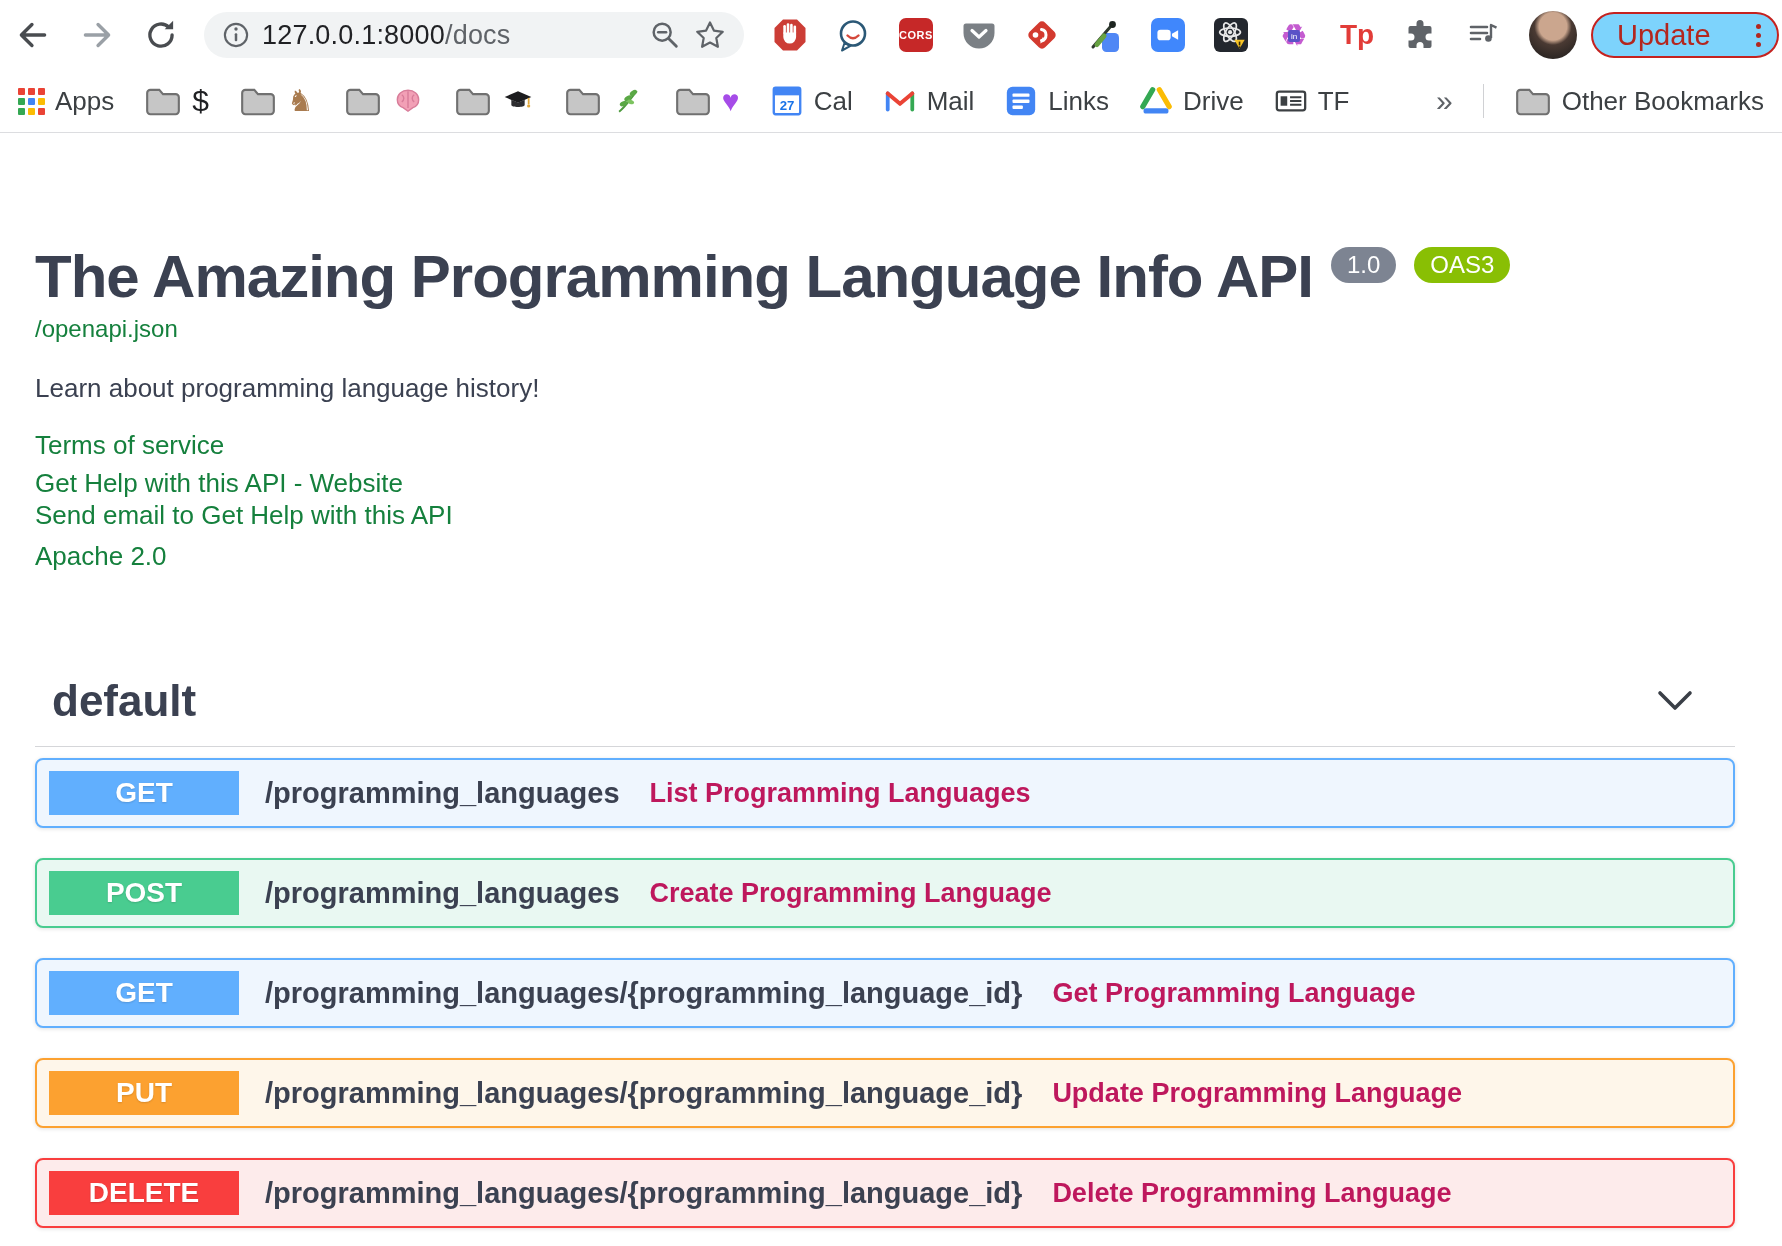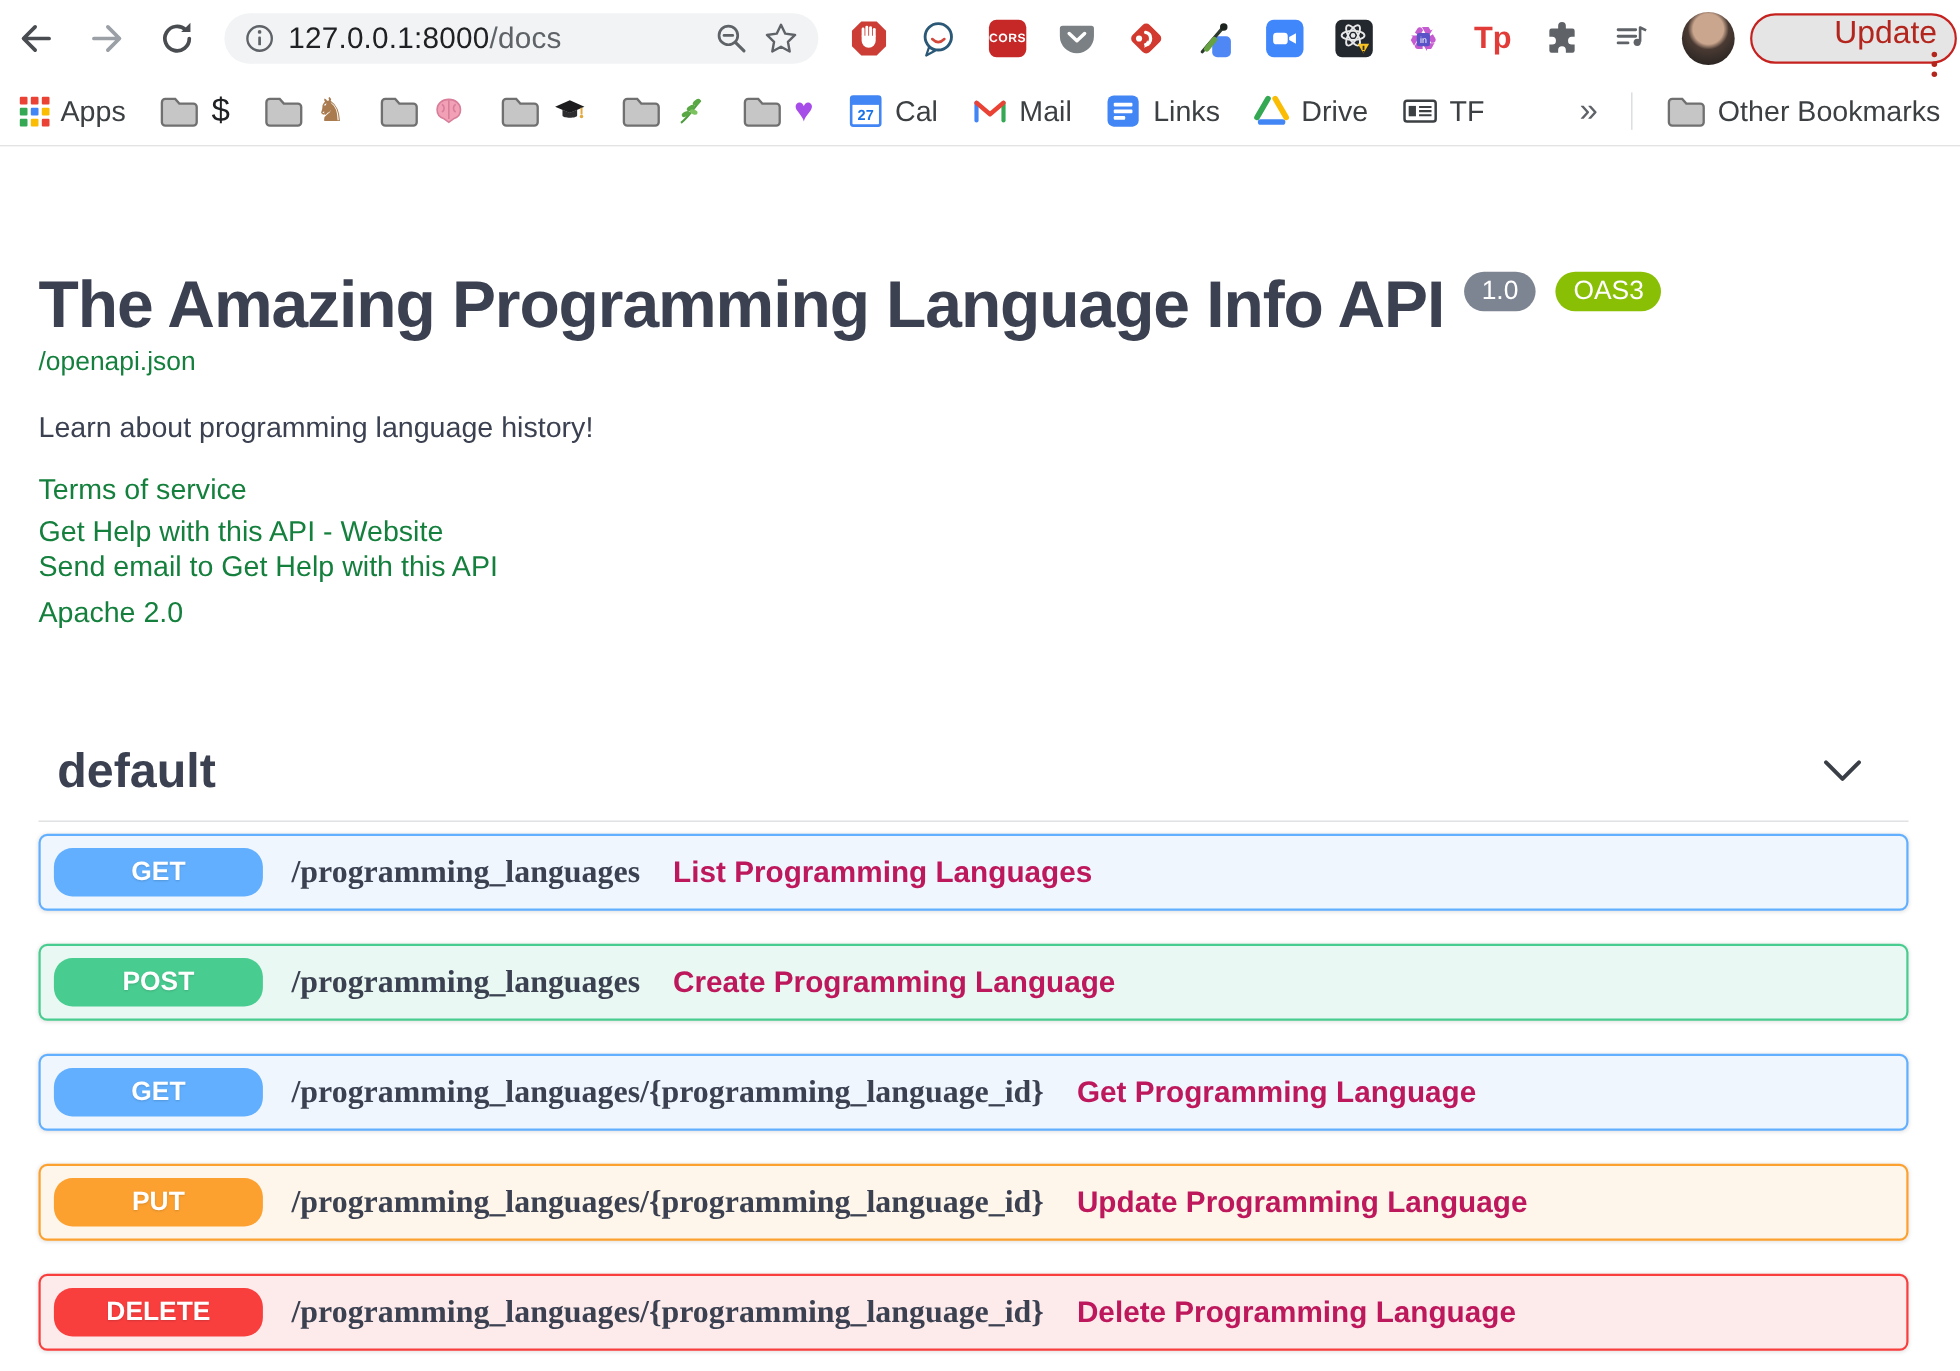--- a/index.html
+++ b/index.html
@@ -21,21 +21,21 @@
   .cors-sq { background:#c62828; color:#fff; font-weight:bold; font-size:11px; letter-spacing:0.5px; }
   .zoomapp-sq { background:#4087fc; }
   .react-sq { background:#23272e; border-radius:6px; }
   .tp-text { color:#e23c38; font-weight:800; font-size:28px; font-family:"Liberation Sans",sans-serif; }
   .recycle-glyph { font-size:31px; color:#c45bd0; line-height:1; }
   .recycle-core { position:absolute; left:12px; top:13px; width:12px; height:12px; background:#5a52c7; border-radius:2px;
                   color:#fff; font-size:8px; display:flex; align-items:center; justify-content:center; }
   .avatar { margin-left:28px; width:48px; height:48px; border-radius:50%; flex-shrink:0;
             background: radial-gradient(circle at 50% 32%, #cba68e 0%, #cba68e 34%, #4a3a33 46%, #2e2724 78%, #201c1a 100%); }
   .update-pill { margin-left:14px; height:46px; width:188px; border-radius:23px; border:2.5px solid #c5221f;
-                 background:#e5e5e5; display:flex; align-items:flex-end; padding:0 16px 0 24px; flex-shrink:0;flex-direction:column; }
+                 background:#7dd3fc; display:flex; align-items:center; padding:0 16px 0 24px; flex-shrink:0; }
   .update-pill .label { color:#b3261e; font-size:29px; }
   .kebab { margin-left:auto; display:flex; flex-direction:column; gap:4px; }
   .kebab i { width:5px; height:5px; border-radius:50%; background:#b3261e; display:block; }
 
   .bookmarks { height:63px; display:flex; align-items:center; padding:0 18px; gap:30px; border-bottom:1px solid #dcdde0; background:#fff; }
   .bm { display:flex; align-items:center; gap:10px; flex-shrink:0; white-space:nowrap; }
   .bm .label { font-size:26px; color:#3c4043; }
   .apps-grid { width:27px; height:27px; display:grid; grid-template-columns:repeat(3,1fr); gap:3px; }
   .apps-grid i { border-radius:1px; }
   .deco { font-size:30px; line-height:1; }
@@ -66,27 +66,27 @@
   .chev-btn { background:none; border:none; cursor:pointer; padding:0; display:flex; }
 
   .ops { margin-top:11px; }
   .opblock { width:1700px; height:70px; border-radius:8px; border:2px solid; display:flex; align-items:center;
              padding:0 16px 0 12px; margin-bottom:30px; box-shadow:0 1px 4px rgba(0,0,0,0.12); cursor:pointer; }
   .opblock:last-child { margin-bottom:0; }
   .op-get    { border-color:#61affe; background:#eff6fe; }
   .op-post   { border-color:#49cc90; background:#e9f8f2; }
   .op-put    { border-color:#fca130; background:#fef6ea; }
   .op-delete { border-color:#f93e3e; background:#fdebeb; }
-  .method-badge { width:190px; height:44px; border-radius:17px; color:#fff; font-weight:bold; font-size:24px;
+  .method-badge { width:190px; height:44px; border-radius:0; color:#fff; font-weight:bold; font-size:28px;
                   display:flex; align-items:center; justify-content:center; flex-shrink:0; text-shadow:0 1px 2px rgba(0,0,0,0.15); }
   .op-get .method-badge    { background:#61affe; }
   .op-post .method-badge   { background:#49cc90; }
   .op-put .method-badge    { background:#fca130; }
   .op-delete .method-badge { background:#f93e3e; }
-  .op-path { margin-left:26px; font-family:Liberation Serif, serif; font-weight:bold;
+  .op-path { margin-left:26px; font-family:Liberation Sans, sans-serif; font-weight:bold;
              font-size:29px; color:#3b4151; white-space:nowrap; }
   .op-summary { margin-left:30px; font-size:27px; color:#be185d; white-space:nowrap;font-weight:bold; }
 </style>
 </head>
 <body>
 
 <div class="toolbar">
   <div class="nav-group">
     <span class="icon-btn">
       <svg width="38" height="38" viewBox="0 0 36 36">

